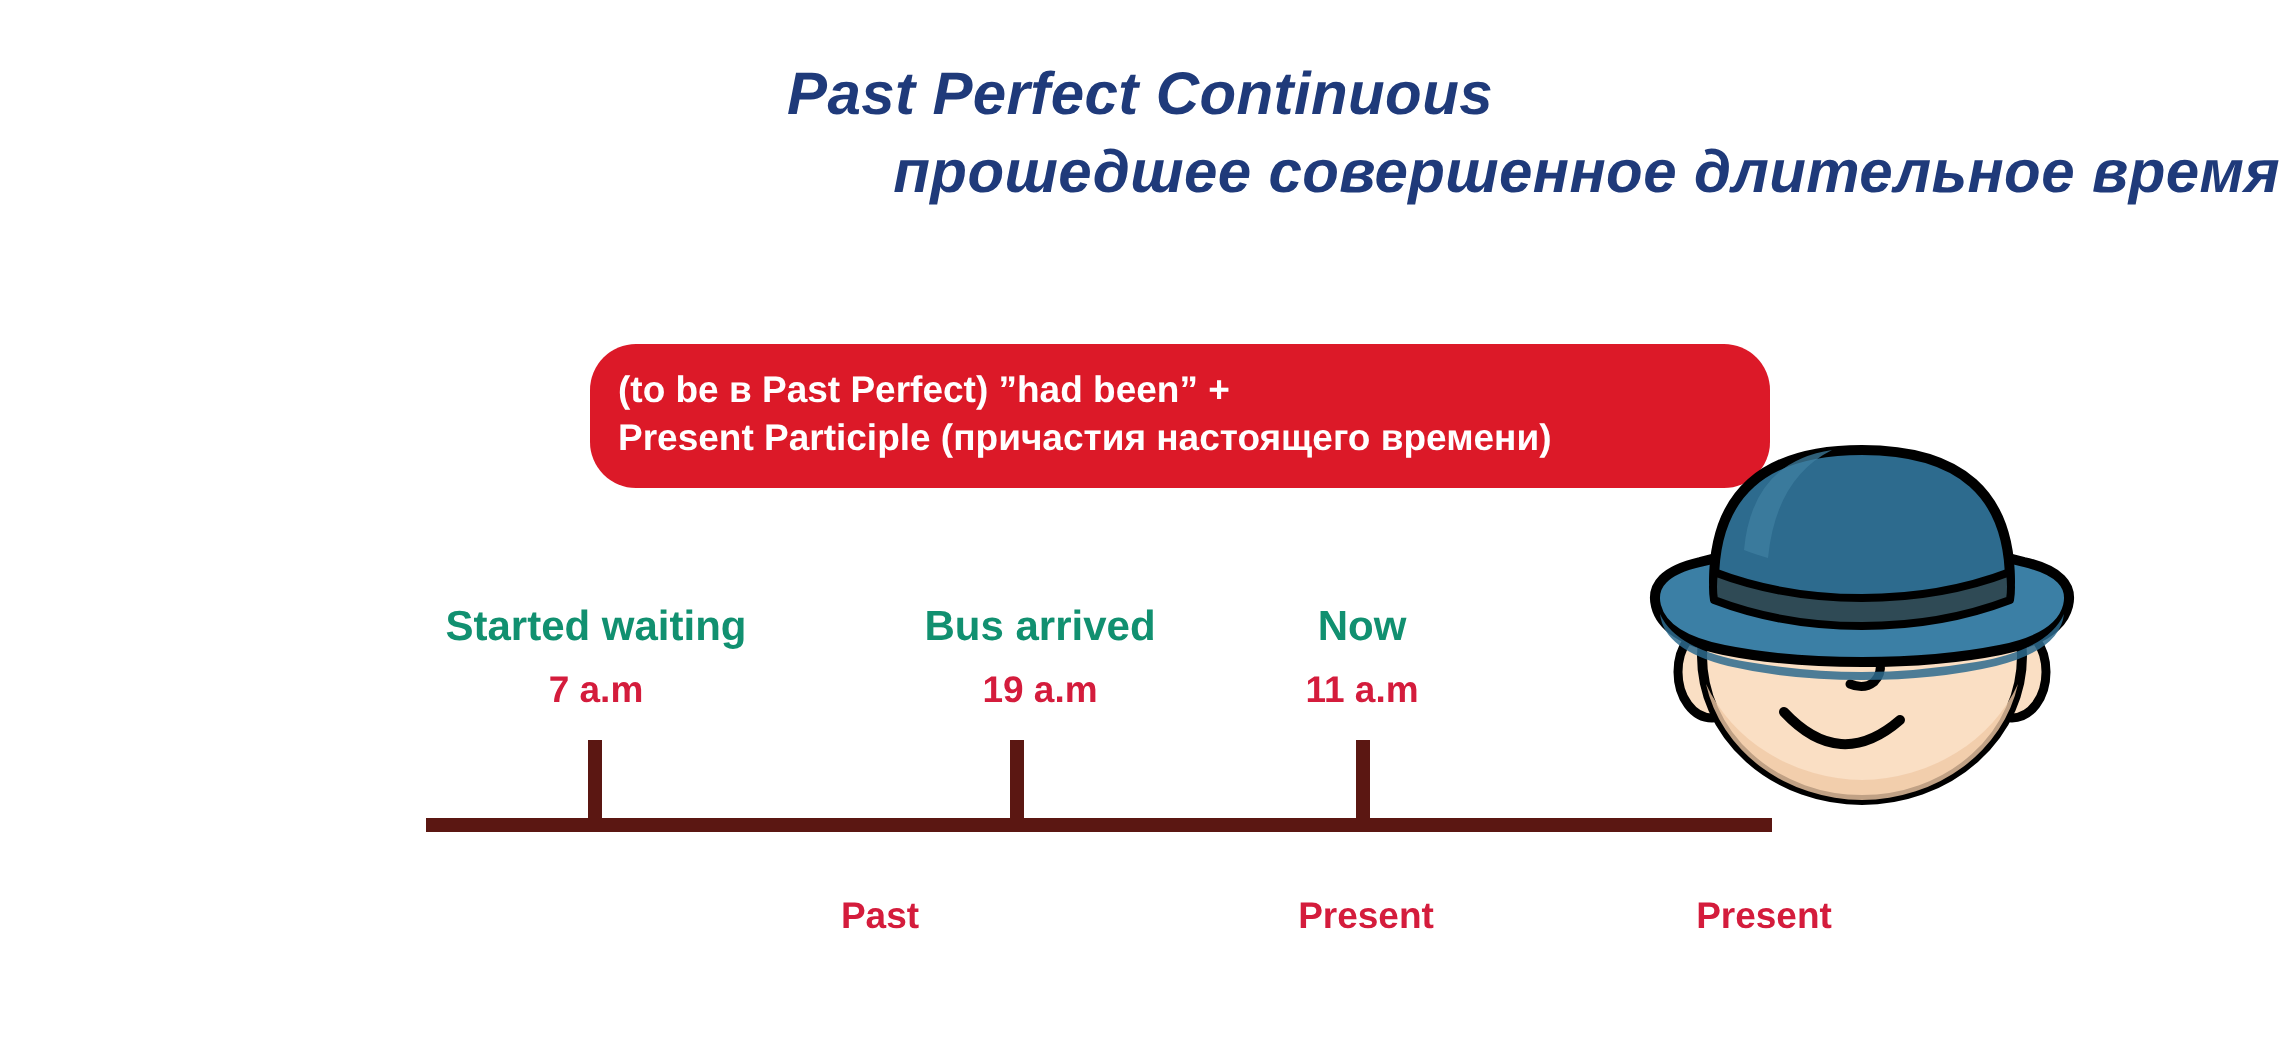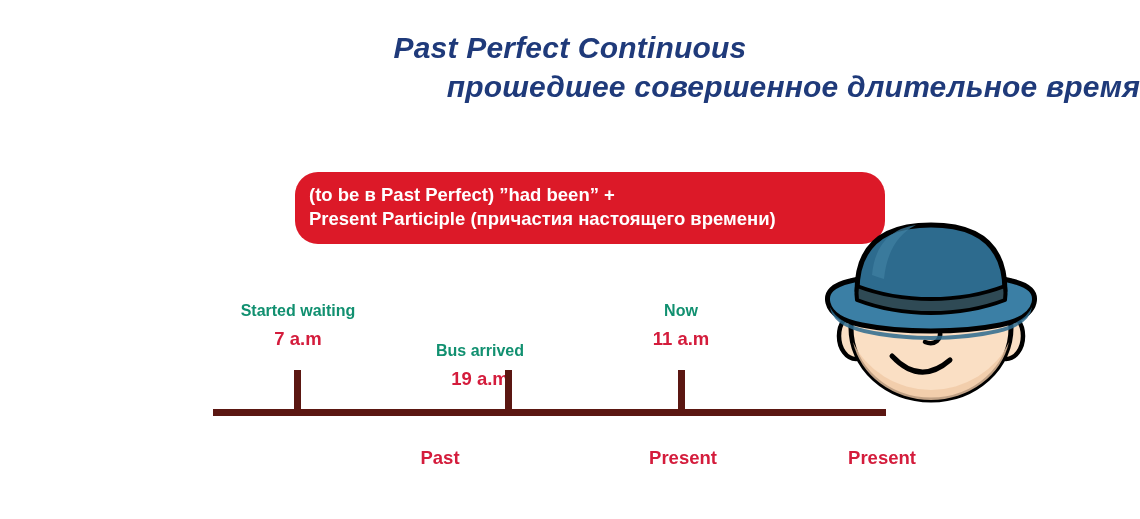--- a/index.html
+++ b/index.html
@@ -59,28 +59,28 @@
     top:370px;
   }
   .tick-1{left:294px;}
   .tick-2{left:505px;}
   .tick-3{left:678px;}
 
   .event{
     position:absolute;text-align:center;white-space:nowrap;
   }
   .event-label{
-    color:#119070;font-weight:bold;font-size:16px;line-height:1.25;
+    color:#119070;font-weight:bold;font-size:21px;line-height:1.25;
   }
   .event-time{
     color:#D41C3C;font-weight:bold;font-size:18.5px;line-height:1.25;
     margin-top:6px;
   }
   .ev-1{left:298px;top:301px;transform:translateX(-50%);}
-  .ev-2{left:480px;top:301px;transform:translateX(-50%);margin-top:40px;}
+  .ev-2{left:520px;top:301px;transform:translateX(-50%);}
   .ev-3{left:681px;top:301px;transform:translateX(-50%);}
 
   .period{
     position:absolute;text-align:center;white-space:nowrap;
     color:#D41C3C;font-weight:bold;font-size:18.5px;
   }
   .pr-1{left:419px;top:447px;transform:translateX(-50%);padding-left:42px;}
   .pr-2{left:683px;top:447px;transform:translateX(-50%);}
   .pr-3{left:882px;top:447px;transform:translateX(-50%);}
 

